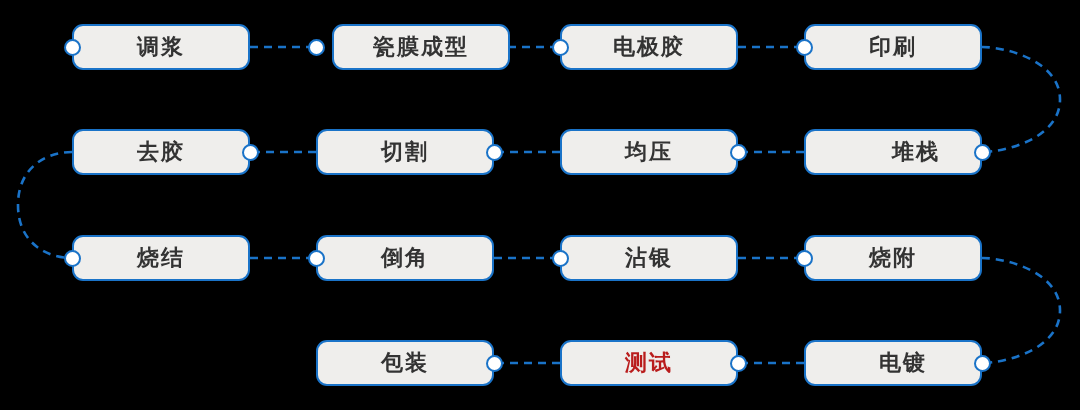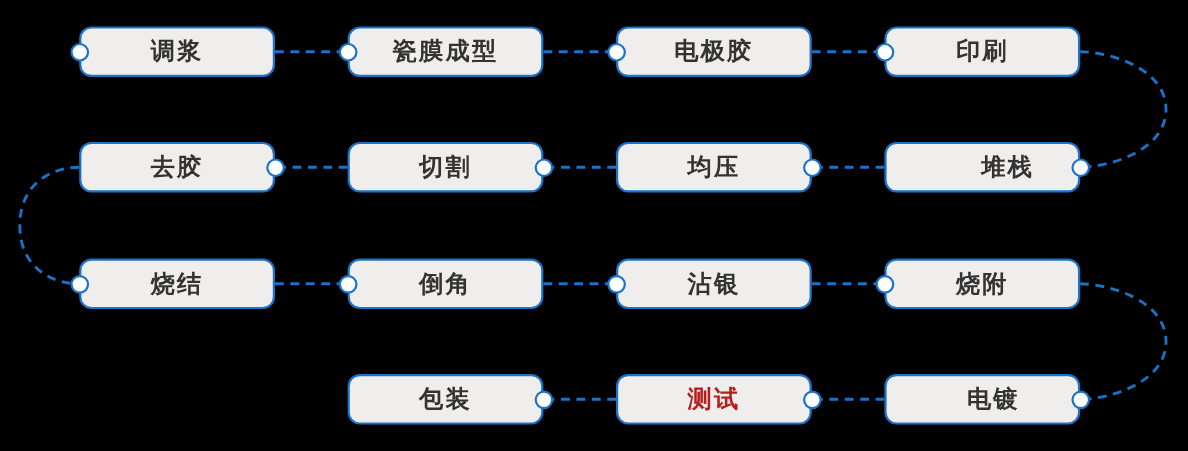--- a/index.html
+++ b/index.html
@@ -80,21 +80,21 @@
       <path d="M 738 258 L 804 258" fill="none" stroke="#1a73c8" stroke-width="2.6" stroke-linecap="butt" stroke-dasharray="8 6"></path>
       <path d="M 982 258 C 1006 258, 1060 272, 1060 310.5 C 1060 349, 1006 363, 982 363" fill="none" stroke="#1a73c8" stroke-width="2.6" stroke-linecap="butt" stroke-dasharray="8 6"></path>
       <path d="M 804 363 L 738 363" fill="none" stroke="#1a73c8" stroke-width="2.6" stroke-linecap="butt" stroke-dasharray="8 6"></path>
       <path d="M 560 363 L 494 363" fill="none" stroke="#1a73c8" stroke-width="2.6" stroke-linecap="butt" stroke-dasharray="8 6"></path>
     </svg>
   <div id="node-layer">
       <div class="node" style="left: 72px; top: 24px; text-align: center;">
         <span class="node-label">调浆</span>
       </div>
       <div class="port" style="left: 63.5px; top: 38.5px;"></div>
-      <div class="node" style="left: 316px; top: 24px;">
+      <div class="node" style="left: 332px; top: 24px;">
         <span class="node-label">瓷膜成型</span>
       </div>
       <div class="port" style="left: 307.5px; top: 38.5px;"></div>
       <div class="node" style="left: 560px; top: 24px;">
         <span class="node-label">电极胶</span>
       </div>
       <div class="port" style="left: 551.5px; top: 38.5px;"></div>
       <div class="node" style="left: 804px; top: 24px;">
         <span class="node-label">印刷</span>
       </div>

